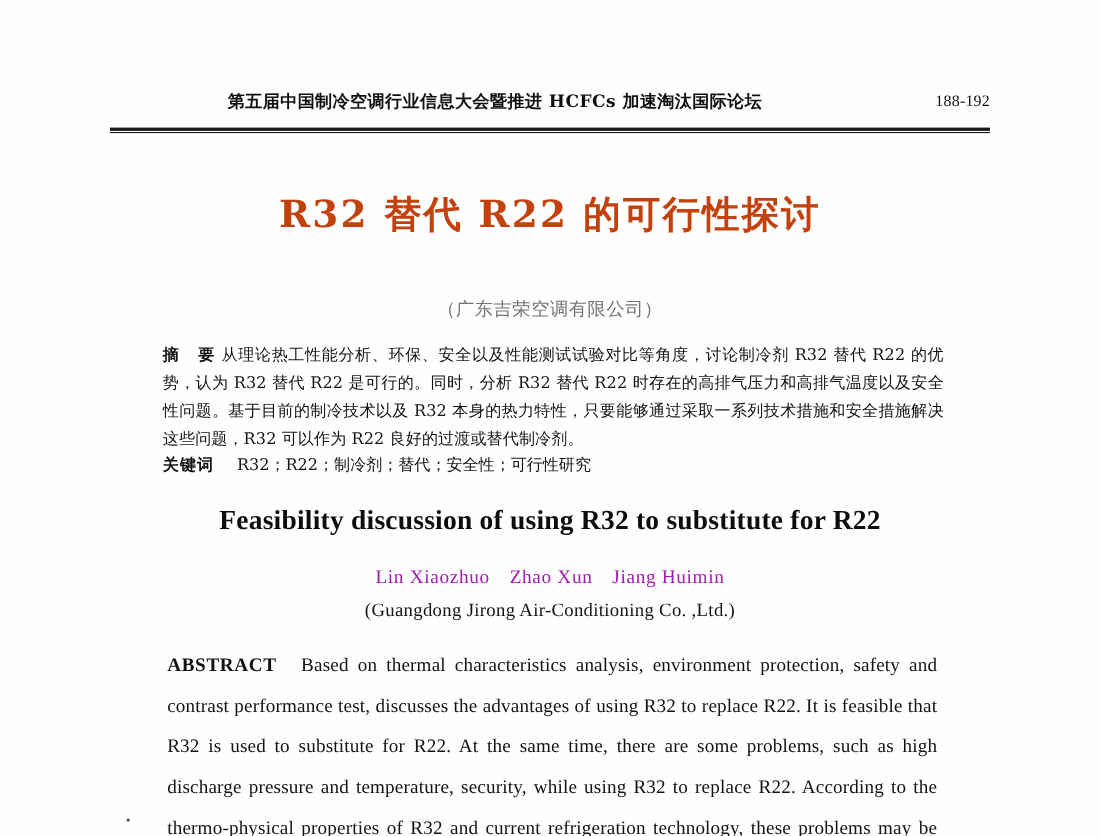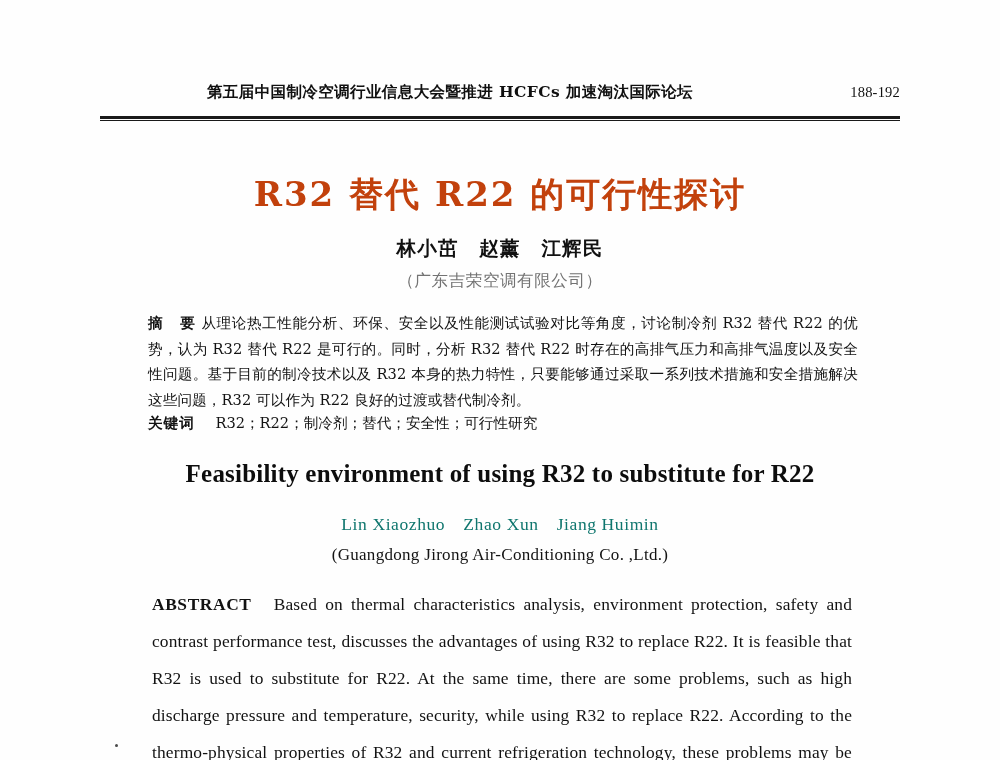--- a/index.html
+++ b/index.html
@@ -156,21 +156,21 @@
   }
   .en-authors {
     position: absolute;
     left: 0;
     top: 512px;
     width: 1000px;
     text-align: center;
     font-family: "Liberation Serif", "DejaVu Serif", serif;
     font-size: 17.5px;
     letter-spacing: 0.6px;
-    color: #0f766e;
+    color: #a21caf;
   }
   .en-affil {
     position: absolute;
     left: 0;
     top: 545px;
     width: 1000px;
     text-align: center;
     font-family: "Liberation Serif", "DejaVu Serif", serif;
     font-size: 17px;
     letter-spacing: 0.3px;
@@ -217,35 +217,34 @@
   </div>
 
   <div class="rule-group">
     <div class="rule-thick"></div>
     <div class="rule-gap"></div>
     <div class="rule-thin"></div>
   </div>
 
   <div class="cn-title">R32 替代 R22 的可行性探讨</div>
 
-  <div class="cn-authors">林小茁　赵薰　江辉民</div>
 
   <div class="cn-affil">（广东吉荣空调有限公司）</div>
 
   <div class="cn-abstract">
     <span class="lbl-bold">摘　要</span>
     <span>从理论热工性能分析、环保、安全以及性能测试试验对比等角度，讨论制冷剂 R32 替代 R22 的优势，认为 R32 替代 R22 是可行的。同时，分析 R32 替代 R22 时存在的高排气压力和高排气温度以及安全性问题。基于目前的制冷技术以及 R32 本身的热力特性，只要能够通过采取一系列技术措施和安全措施解决这些问题，R32 可以作为 R22 良好的过渡或替代制冷剂。</span>
   </div>
 
   <div class="cn-keywords">
     <span class="lbl-bold">关键词</span>
     <span style="display:inline-block;width:16px"></span><span>R32；R22；制冷剂；替代；安全性；可行性研究</span>
   </div>
 
-  <div class="en-title">Feasibility environment of using R32 to substitute for R22</div>
+  <div class="en-title">Feasibility discussion of using R32 to substitute for R22</div>
 
   <div class="en-authors">Lin Xiaozhuo　Zhao Xun　Jiang Huimin</div>
 
   <div class="en-affil">(Guangdong Jirong Air-Conditioning Co. ,Ltd.)</div>
 
   <div class="en-abstract">
     <span class="lbl-en">ABSTRACT</span>
     <span style="display:inline-block;width:14px"></span><span>Based on thermal characteristics analysis, environment protection, safety and contrast performance test, discusses the advantages of using R32 to replace R22. It is feasible that R32 is used to substitute for R22. At the same time, there are some problems, such as high discharge pressure and temperature, security, while using R32 to replace R22. According to the thermo-physical properties of R32 and current refrigeration technology, these problems may be solved by means of taking some measures. At last, it</span>
   </div>
 

